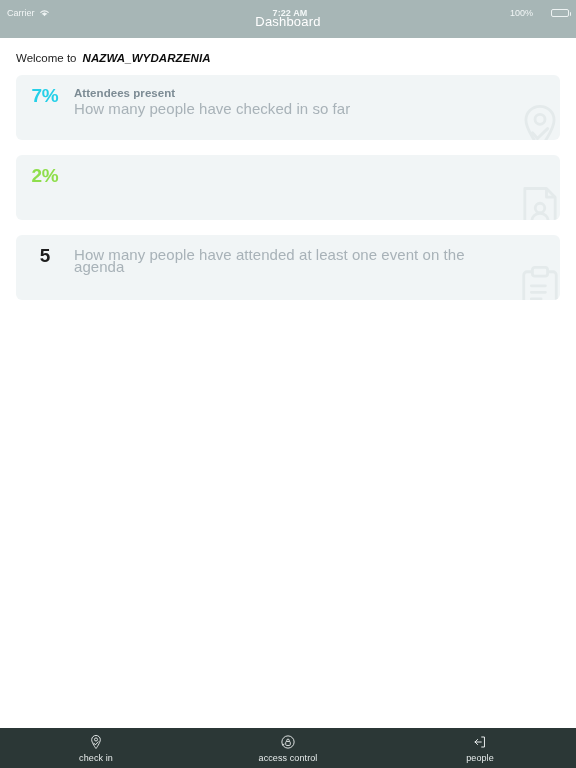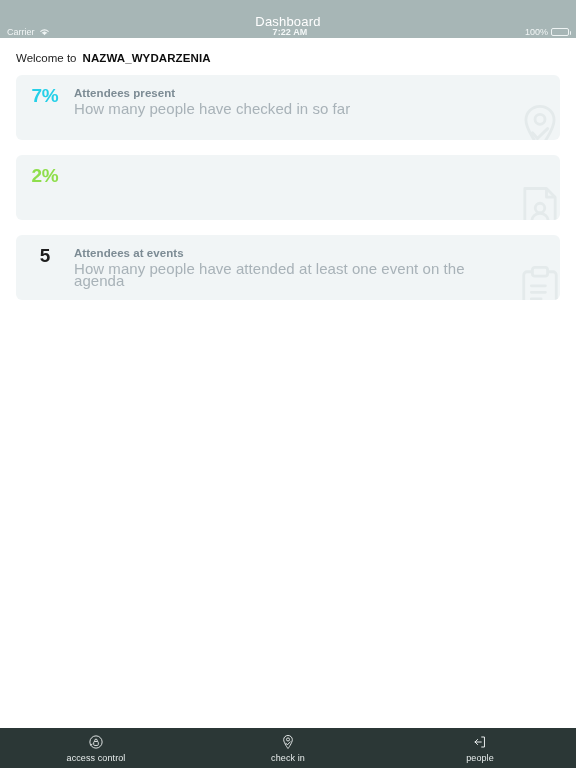--- a/index.html
+++ b/index.html
@@ -28,25 +28,24 @@
   .topbar {
     background: #a7b6b6;
     height: 38px;
     flex: 0 0 38px;
     position: relative;
   }
   .statusbar {
     height: 15px;
     display: flex;
     align-items: center;
-    padding: 16px 7px;
+    padding: 5px 7px;
     font-size: 9px;
     color: #f2f6f6;
     position: relative;
-    margin-top: 8px;
   }
   .status-left {
     display: flex;
     align-items: center;
     gap: 4px;
   }
   .wifi-icon {
     display: inline-block;
     width: 11px;
     height: 9px;
@@ -60,21 +59,21 @@
     text-align: center;
     font-size: 9px;
     font-weight: bold;
     color: #f4f8f8;
     letter-spacing: 0.1px;
   }
   .status-right {
     margin-left: auto;
     display: flex;
     align-items: center;
-    gap: 3px;
+    gap: 18px;
     font-size: 9px;
     color: #f2f6f6;
     z-index: 2;
   }
   .battery {
     width: 18px;
     height: 8px;
     border: 1px solid #eef3f3;
     border-radius: 2px;
     position: relative;
@@ -124,20 +123,21 @@
     gap: 6px;
   }
   .welcome-label {
     font-weight: normal;
     color: #222;
   }
   .welcome-name {
     font-weight: bold;
     color: #0d0d0d;
     letter-spacing: 0.1px;
+    font-style: italic;
   }
 
   .cards {
     margin-top: 11px;
     padding: 0 16px;
     display: flex;
     flex-direction: column;
     gap: 15px;
   }
   .card {
@@ -286,63 +286,62 @@
             <path d="M30 6v8h8" stroke="#e4eaeb" stroke-width="2.6" stroke-linejoin="round" fill="none"></path>
             <circle cx="24" cy="24" r="4.4" stroke="#e4eaeb" stroke-width="2.6" fill="none"></circle>
             <path d="M16.5 36c0-4.3 3.4-7 7.5-7s7.5 2.7 7.5 7" stroke="#e4eaeb" stroke-width="2.6" stroke-linecap="round" fill="none"></path>
           </svg>
         </div>
       </div>
 
       <div class="card">
         <div class="card-value" style="color:#1d1d1d">5</div>
         <div class="card-texts">
-          <div class="card-title">Attendees at events</div>
           <div class="card-sub">How many people have attended at least one event on the agenda</div>
         </div>
         <div class="card-bg-icon">
           <svg viewBox="0 0 48 48" fill="none" xmlns="http://www.w3.org/2000/svg">
             <path d="M16 9h-4a3 3 0 0 0-3 3v28a3 3 0 0 0 3 3h24a3 3 0 0 0 3-3V12a3 3 0 0 0-3-3h-4" stroke="#e4eaeb" stroke-width="2.6" stroke-linejoin="round" fill="none"></path>
             <rect x="17" y="5" width="14" height="8" rx="2.2" stroke="#e4eaeb" stroke-width="2.6" fill="none"></rect>
             <path d="M16 22h13M16 28h13M16 34h9" stroke="#e4eaeb" stroke-width="2.6" stroke-linecap="round"></path>
           </svg>
         </div>
       </div>
 
     </div>
   </div>
 
   <div class="tabbar">
+
+    <div class="tab">
+      <span class="tab-icon">
+        <svg viewBox="0 0 24 24" fill="none" xmlns="http://www.w3.org/2000/svg">
+          <path d="M12 2.2c-3.6 0-6.5 2.8-6.5 6.3 0 4.7 6.5 13.3 6.5 13.3s6.5-8.6 6.5-13.3c0-3.5-2.9-6.3-6.5-6.3z" stroke="#e9eded" stroke-width="1.4" fill="none"></path>
+          <circle cx="12" cy="8.2" r="2.3" stroke="#e9eded" stroke-width="1.4" fill="none"></circle>
+          <path d="M8.6 13.6 l2.4 2.7 4.6-4.6" stroke="#e9eded" stroke-width="1.5" stroke-linecap="round" stroke-linejoin="round" fill="none"></path>
+        </svg>
+      </span>
+      <span class="tab-label">check in</span>
+    </div>
 
     <div class="tab">
       <span class="tab-icon">
         <svg viewBox="0 0 24 24" fill="none" xmlns="http://www.w3.org/2000/svg">
           <circle cx="12" cy="12" r="9.2" stroke="#e9eded" stroke-width="1.4" fill="none"></circle>
           <rect x="8.6" y="11.2" width="6.8" height="6" rx="1.3" stroke="#e9eded" stroke-width="1.4" fill="none"></rect>
           <path d="M10.1 11.2V9.6a1.9 1.9 0 0 1 3.8 0v1.6" stroke="#e9eded" stroke-width="1.4" fill="none"></path>
           <path d="M3.6 16.4 l2.6-1.2" stroke="#e9eded" stroke-width="1.3" stroke-linecap="round"></path>
         </svg>
       </span>
       <span class="tab-label">access control</span>
     </div>
 
     <div class="tab">
       <span class="tab-icon">
         <svg viewBox="0 0 24 24" fill="none" xmlns="http://www.w3.org/2000/svg">
-          <path d="M12 2.2c-3.6 0-6.5 2.8-6.5 6.3 0 4.7 6.5 13.3 6.5 13.3s6.5-8.6 6.5-13.3c0-3.5-2.9-6.3-6.5-6.3z" stroke="#e9eded" stroke-width="1.4" fill="none"></path>
-          <circle cx="12" cy="8.2" r="2.3" stroke="#e9eded" stroke-width="1.4" fill="none"></circle>
-          <path d="M8.6 13.6 l2.4 2.7 4.6-4.6" stroke="#e9eded" stroke-width="1.5" stroke-linecap="round" stroke-linejoin="round" fill="none"></path>
-        </svg>
-      </span>
-      <span class="tab-label">check in</span>
-    </div>
-
-    <div class="tab">
-      <span class="tab-icon">
-        <svg viewBox="0 0 24 24" fill="none" xmlns="http://www.w3.org/2000/svg">
           <path d="M14.5 4.5h4.2v15h-4.2" stroke="#e9eded" stroke-width="1.5" stroke-linecap="round" stroke-linejoin="round" fill="none"></path>
           <path d="M4.5 12h9.4" stroke="#e9eded" stroke-width="1.5" stroke-linecap="round"></path>
           <path d="M8.4 8.2 4.5 12l3.9 3.8" stroke="#e9eded" stroke-width="1.5" stroke-linecap="round" stroke-linejoin="round" fill="none"></path>
         </svg>
       </span>
       <span class="tab-label">people</span>
     </div>
 
   </div>
 

